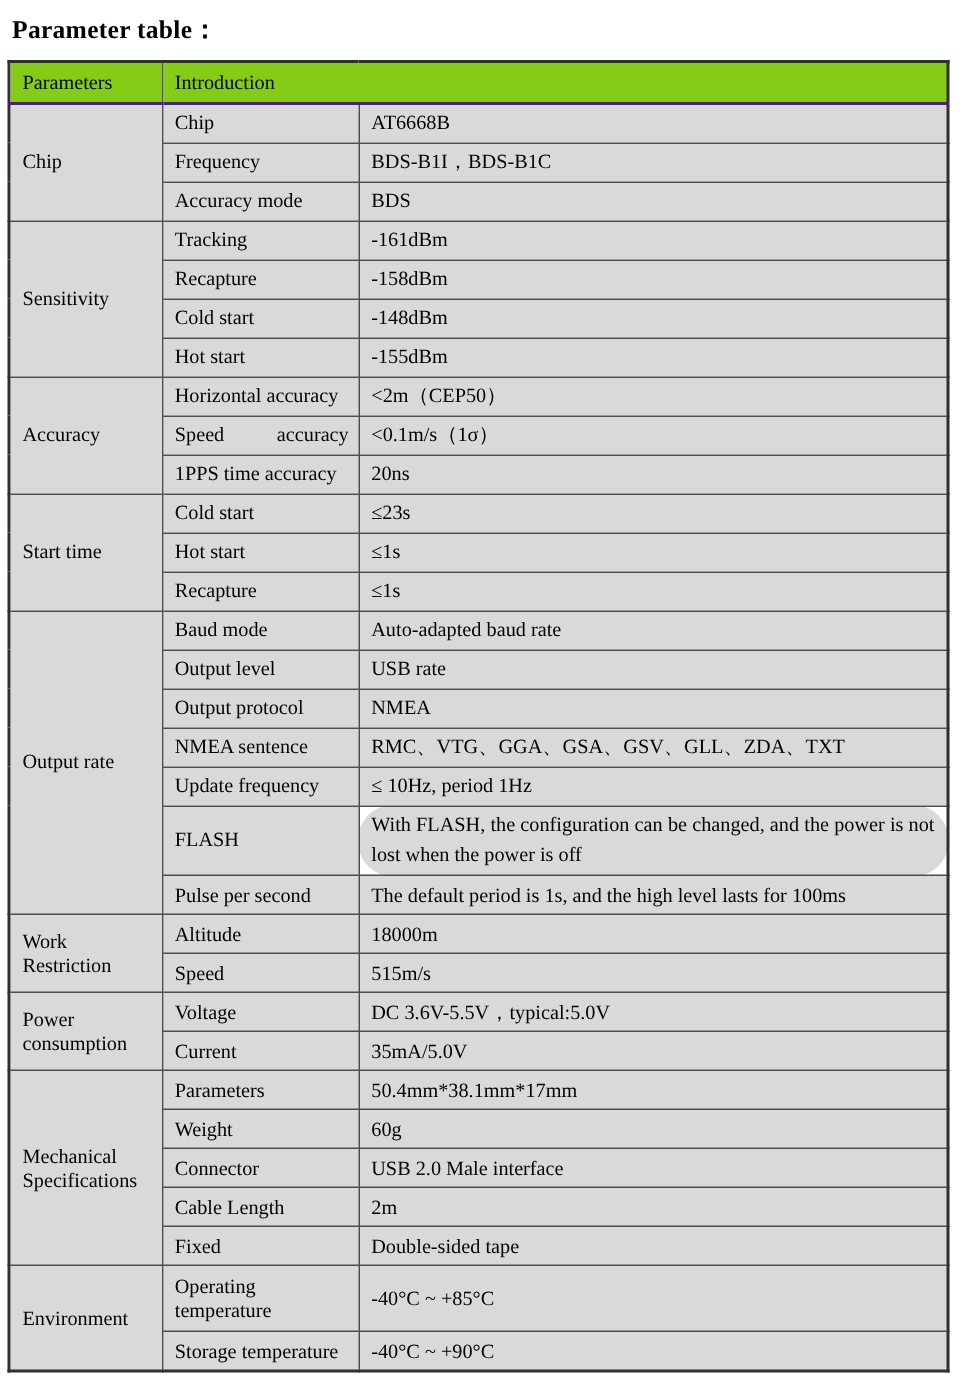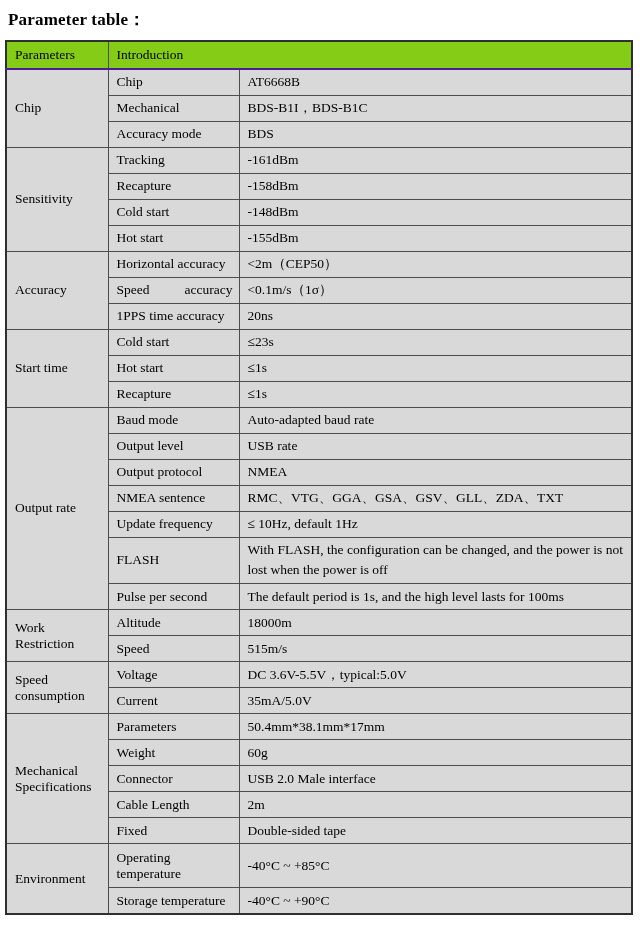--- a/index.html
+++ b/index.html
@@ -48,20 +48,21 @@
     border-bottom: 2px solid #4c1d95;
   }
   tbody td { background: #d9d9d9; }
   tbody tr { height: 26px; }
   tbody tr.tall { height: 44px; }
   td.group-cell { background: #d9d9d9; }
   td.value-cell.justify {
     text-align: justify;
     line-height: 1.55;
     padding-right: 8px;
+    border-radius: 22px;
   }
   .label-justify {
     display: flex;
     justify-content: space-between;
   }
 </style>
 </head>
 <body>
 
 <div class="page">
@@ -79,21 +80,21 @@
         <th colspan="2">Introduction</th>
       </tr>
     </thead>
     <tbody id="table-body">
         <tr>
           <td class="group-cell" rowspan="3">Chip</td>
           <td class="label-cell">Chip</td>
           <td class="value-cell">AT6668B</td>
         </tr>
         <tr>
-          <td class="label-cell">Mechanical</td>
+          <td class="label-cell">Frequency</td>
           <td class="value-cell">BDS-B1I，BDS-B1C</td>
         </tr>
         <tr>
           <td class="label-cell">Accuracy mode</td>
           <td class="value-cell">BDS</td>
         </tr>
         <tr>
           <td class="group-cell" rowspan="4">Sensitivity</td>
           <td class="label-cell">Tracking</td>
           <td class="value-cell">-161dBm</td>
@@ -153,41 +154,41 @@
         <tr>
           <td class="label-cell">Output protocol</td>
           <td class="value-cell">NMEA</td>
         </tr>
         <tr>
           <td class="label-cell">NMEA sentence</td>
           <td class="value-cell">RMC、VTG、GGA、GSA、GSV、GLL、ZDA、TXT</td>
         </tr>
         <tr>
           <td class="label-cell">Update frequency</td>
-          <td class="value-cell">≤ 10Hz, default 1Hz</td>
+          <td class="value-cell">≤ 10Hz, period 1Hz</td>
         </tr>
         <tr class="tall">
           <td class="label-cell">FLASH</td>
           <td class="value-cell justify">With FLASH, the configuration can be changed, and the power is not lost when the power is off</td>
         </tr>
         <tr>
           <td class="label-cell">Pulse per second</td>
           <td class="value-cell">The default period is 1s, and the high level lasts for 100ms</td>
         </tr>
         <tr>
           <td class="group-cell" rowspan="2">Work Restriction</td>
           <td class="label-cell">Altitude</td>
           <td class="value-cell">18000m</td>
         </tr>
         <tr>
           <td class="label-cell">Speed</td>
           <td class="value-cell">515m/s</td>
         </tr>
         <tr>
-          <td class="group-cell" rowspan="2">Speed consumption</td>
+          <td class="group-cell" rowspan="2">Power consumption</td>
           <td class="label-cell">Voltage</td>
           <td class="value-cell">DC 3.6V-5.5V，typical:5.0V</td>
         </tr>
         <tr>
           <td class="label-cell">Current</td>
           <td class="value-cell">35mA/5.0V</td>
         </tr>
         <tr>
           <td class="group-cell" rowspan="5">Mechanical Specifications</td>
           <td class="label-cell">Parameters</td>

